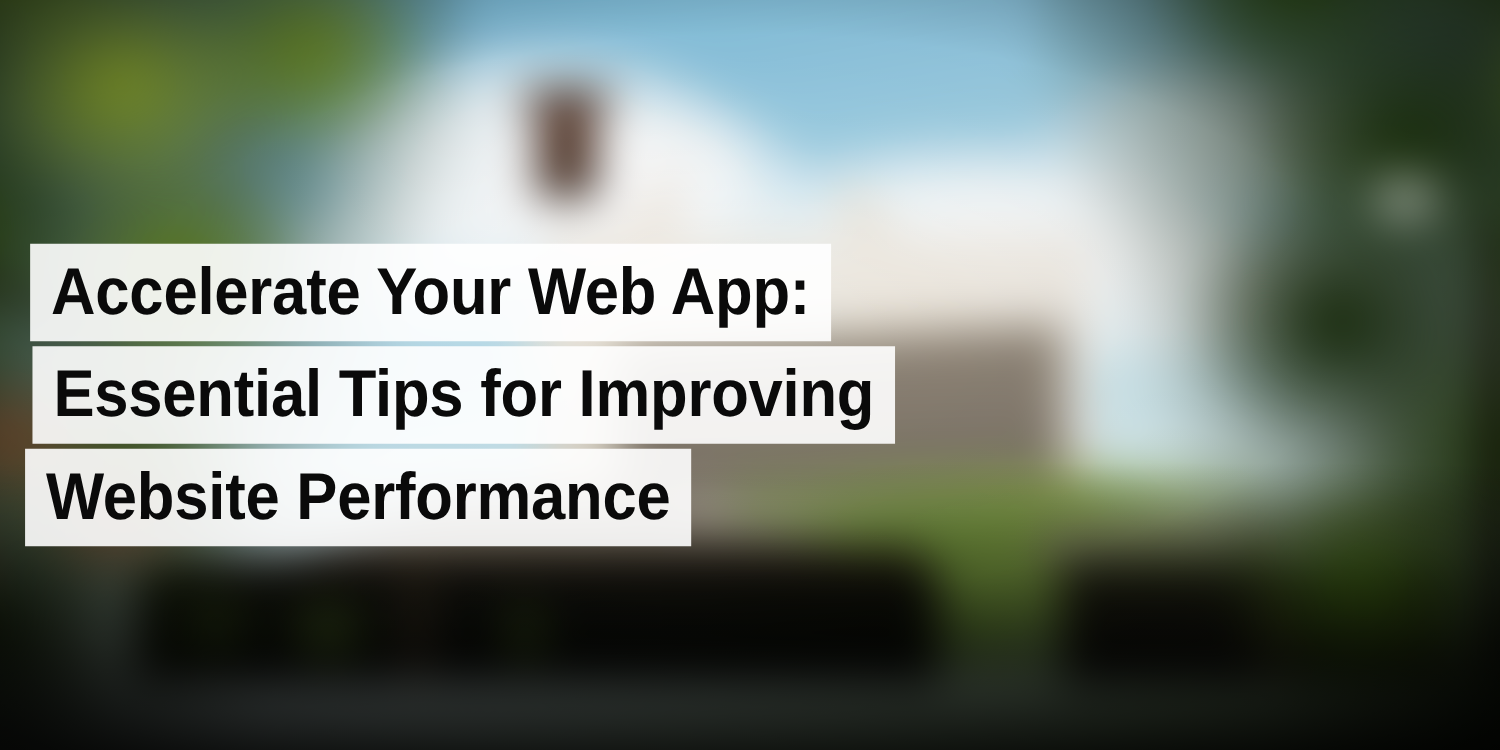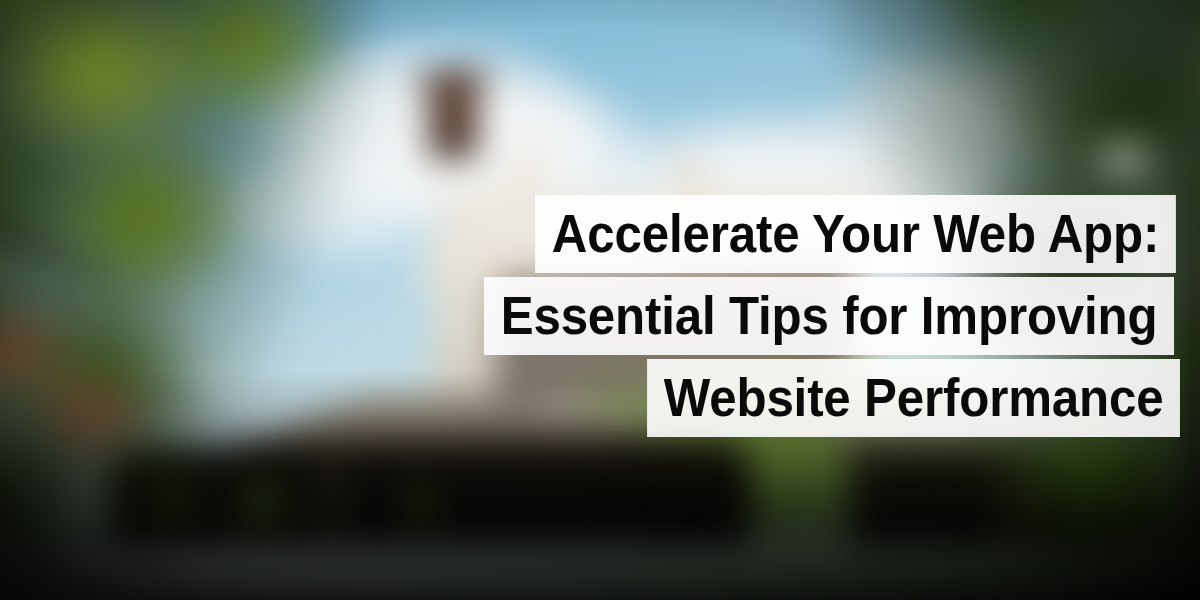--- a/index.html
+++ b/index.html
@@ -247,21 +247,21 @@
     background: linear-gradient(180deg, rgba(0,0,0,0) 0%, rgba(0,0,0,.45) 60%, rgba(0,0,0,.80) 100%);
     pointer-events: none;
   }
 
   
   .headline {
     position: absolute;
     left: 0; right: 0; top: 195px;
     display: flex;
     flex-direction: column;
-    align-items: flex-end;
+    align-items: flex-start;
   }
   .line {
     display: block;
     background: rgba(255,255,255,0.90);
     color: #0a0a0a;
     font-size: 53px;
     line-height: 78px;
     font-weight: 700;
     letter-spacing: -0.2px;
     padding: 0 18px;

